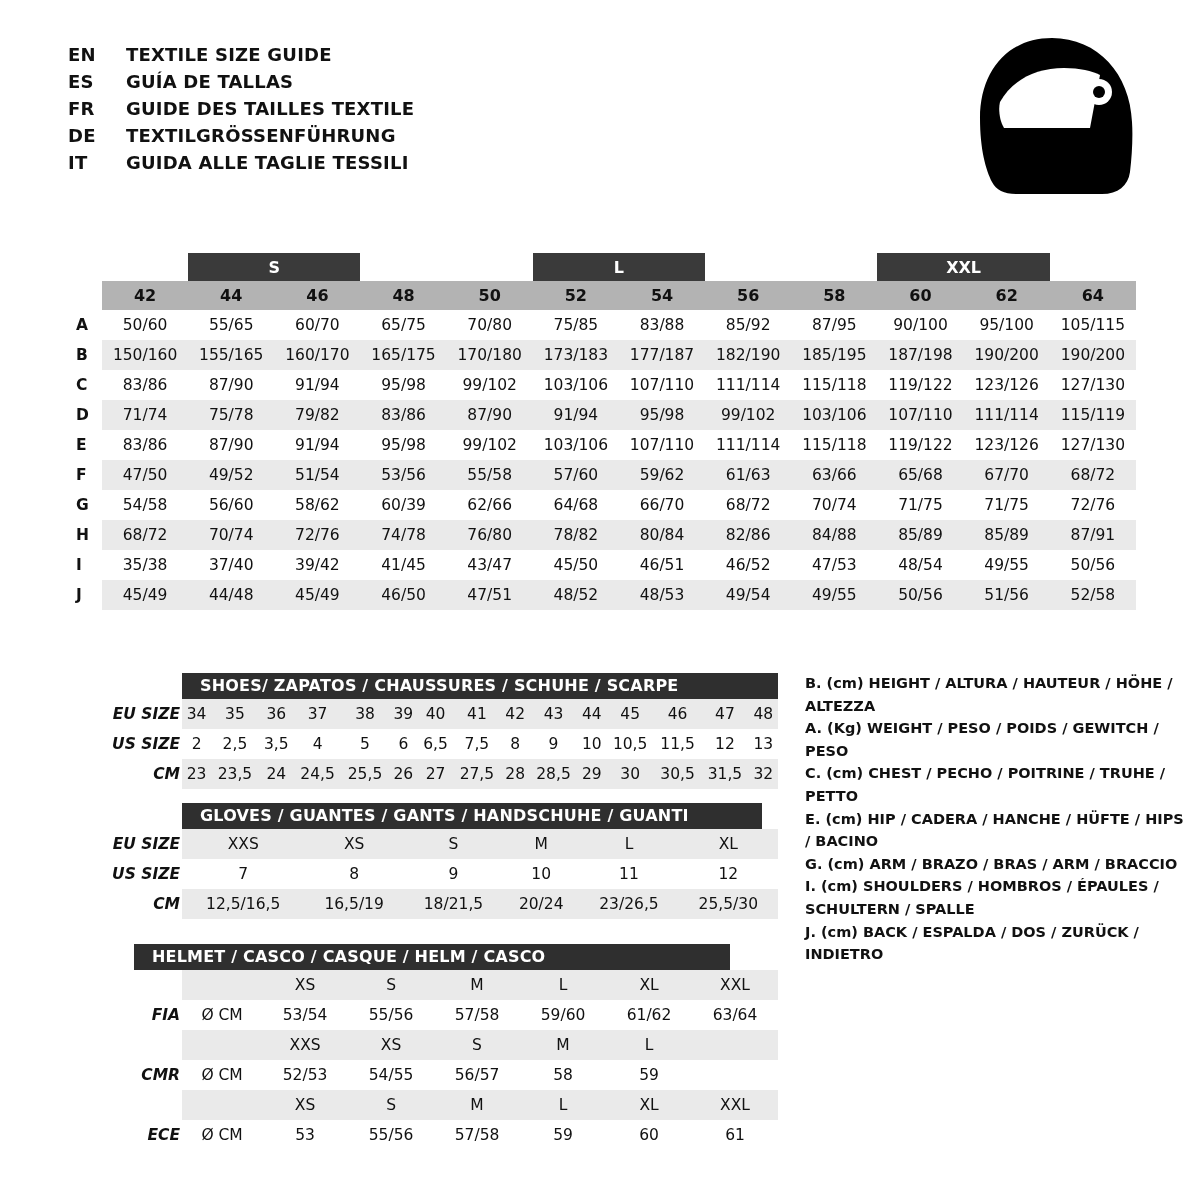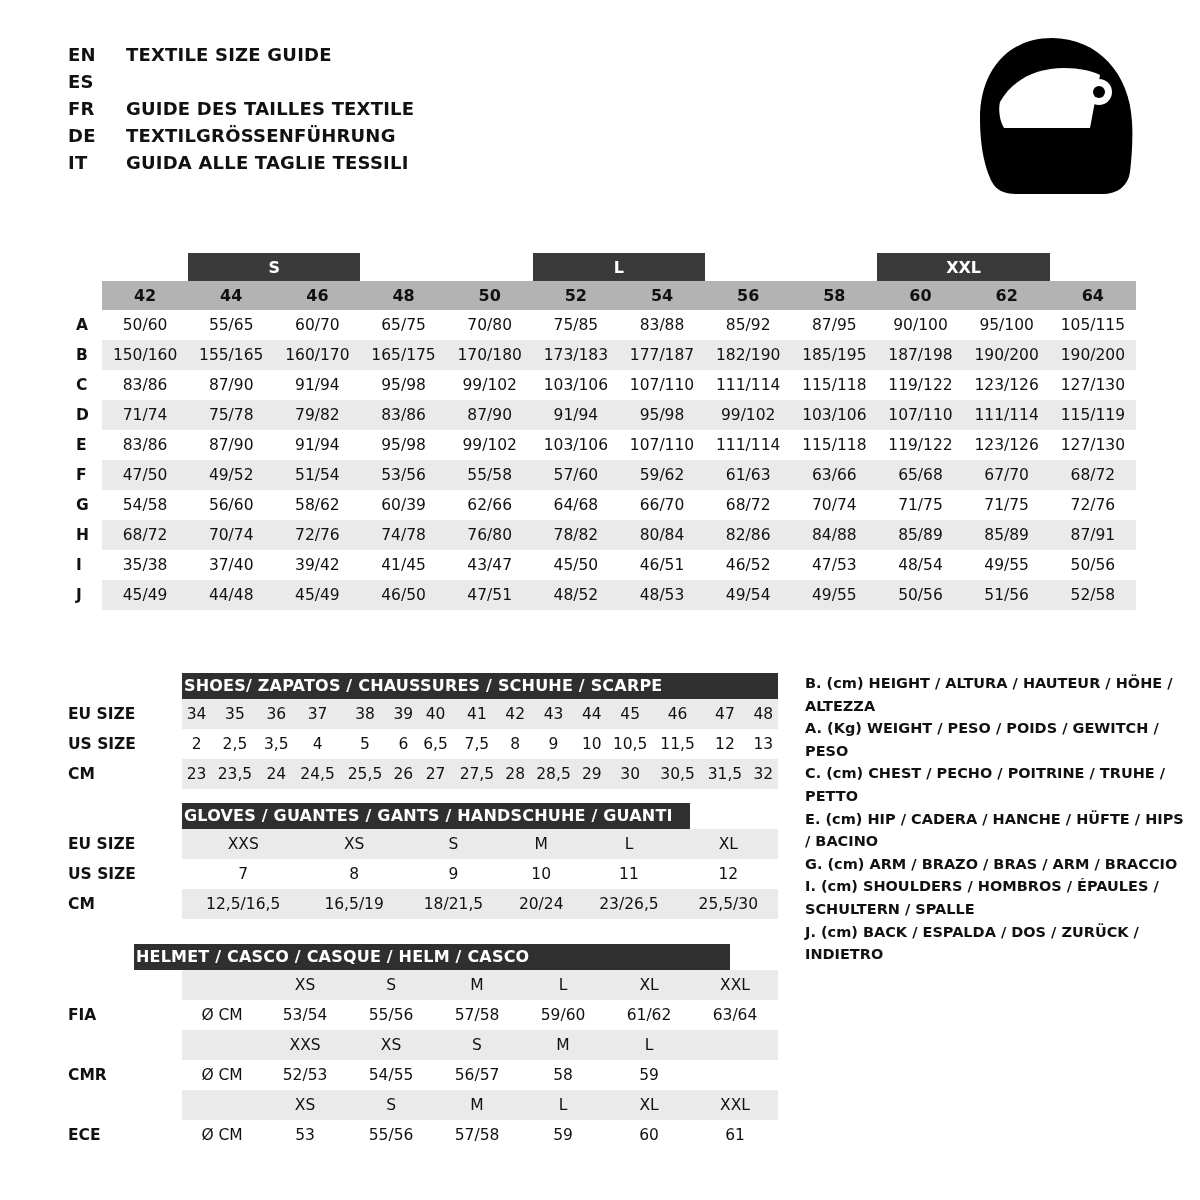--- a/index.html
+++ b/index.html
@@ -101,47 +101,48 @@
     position: absolute;
     font-size: 15.5px;
   }
   .sub-title {
     background: #2f2f2f;
     color: #ffffff;
     font-weight: bold;
     font-size: 16px;
     height: 26px;
     line-height: 26px;
-    padding-left: 2px;
+    padding-left: 18px;
     letter-spacing: 0.2px;
   }
   .sub table {
     border-collapse: collapse;
     width: 100%;
   }
   .sub table td {
     height: 30px;
     padding: 0 2px;
     white-space: nowrap;
     text-align: center;
   }
   .sub table td.lab {
     font-weight: bold;
-    text-align: left;
+    text-align: right;
     padding-left: 0px;
     background: #ffffff !important;
+    font-style: italic;
   }
   .zebra-a td { background: #ffffff; }
   .zebra-b td { background: #eaeaea; }
 
   
   #shoes-block { left: 68px; top: 673px; width: 710px; }
   #shoes-block .sub-title { margin-left: 114px; width: 596px; box-sizing: border-box; }
   #gloves-block { left: 68px; top: 803px; width: 710px; }
-  #gloves-block .sub-title { margin-left: 114px; width: 508px; box-sizing: border-box; }
+  #gloves-block .sub-title { margin-left: 114px; width: 580px; box-sizing: border-box; }
   #helmet-block { left: 68px; top: 944px; width: 710px; }
   #helmet-block .sub-title { margin-left: 66px; width: 596px; box-sizing: border-box; }
 
   .labcol { width: 114px; }
 
   
   .legend {
     position: absolute;
     left: 805px;
     top: 672px;
@@ -159,20 +160,21 @@
 
 <div class="page">
 
   <div class="title-block">
     <div class="title-row">
       <div class="title-lang">EN</div>
       <div class="title-text">TEXTILE SIZE GUIDE</div>
     </div>
     <div class="title-row">
       <div class="title-lang">ES</div>
+      <div class="title-text">GUÍA DE TALLAS</div>
     </div>
     <div class="title-row">
       <div class="title-lang">FR</div>
       <div class="title-text">GUIDE DES TAILLES TEXTILE</div>
     </div>
     <div class="title-row">
       <div class="title-lang">DE</div>
       <div class="title-text">TEXTILGRÖSSENFÜHRUNG</div>
     </div>
     <div class="title-row">

